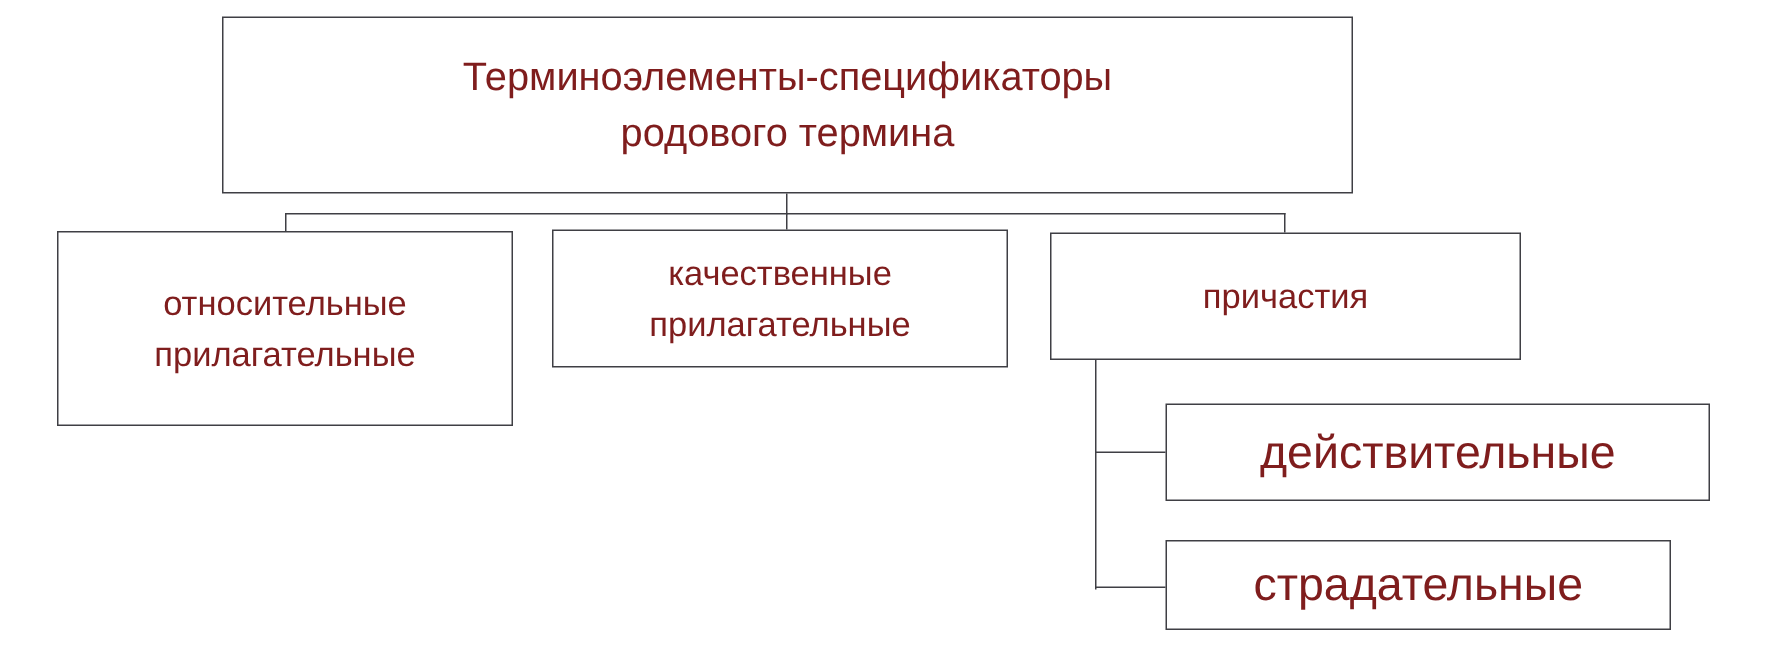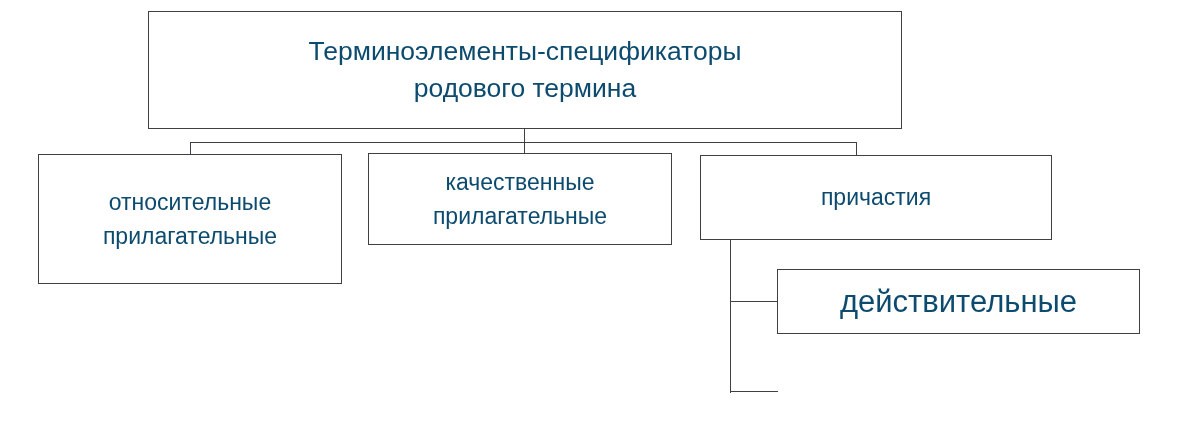--- a/index.html
+++ b/index.html
@@ -26,21 +26,21 @@
     display: flex;
     align-items: center;
     justify-content: center;
     text-align: center;
     z-index: 2;
   }
   .node .label {
     display: block;
     white-space: pre-line;
     line-height: 1.33;
-    color: #0c4a6e;
+    color: #7f1d1d;
   }
   
   #node-root {
     left: 148px;
     top: 11px;
     width: 754px;
     height: 118px;
   }
   #node-root .label {
     font-size: 26.5px;
@@ -55,21 +55,21 @@
   }
   #node-qualitative {
     left: 368px;
     top: 153px;
     width: 304px;
     height: 92px;
   }
   #node-participles {
     left: 700px;
     top: 155px;
-    width: 352px;
+    width: 314px;
     height: 85px;
   }
   #node-relative .label,
   #node-qualitative .label,
   #node-participles .label {
     font-size: 23px;
     line-height: 1.48;
   }
   
   #node-active {
@@ -173,14 +173,17 @@
   </div>
 
   <div class="node" id="node-participles">
     <span class="label">причастия</span>
   </div>
 
   <div class="node" id="node-active">
     <span class="label">действительные</span>
   </div>
 
+  <div class="node" id="node-passive">
+    <span class="label">страдательные</span>
+  </div>
 
 </div>
 
 </body></html>

